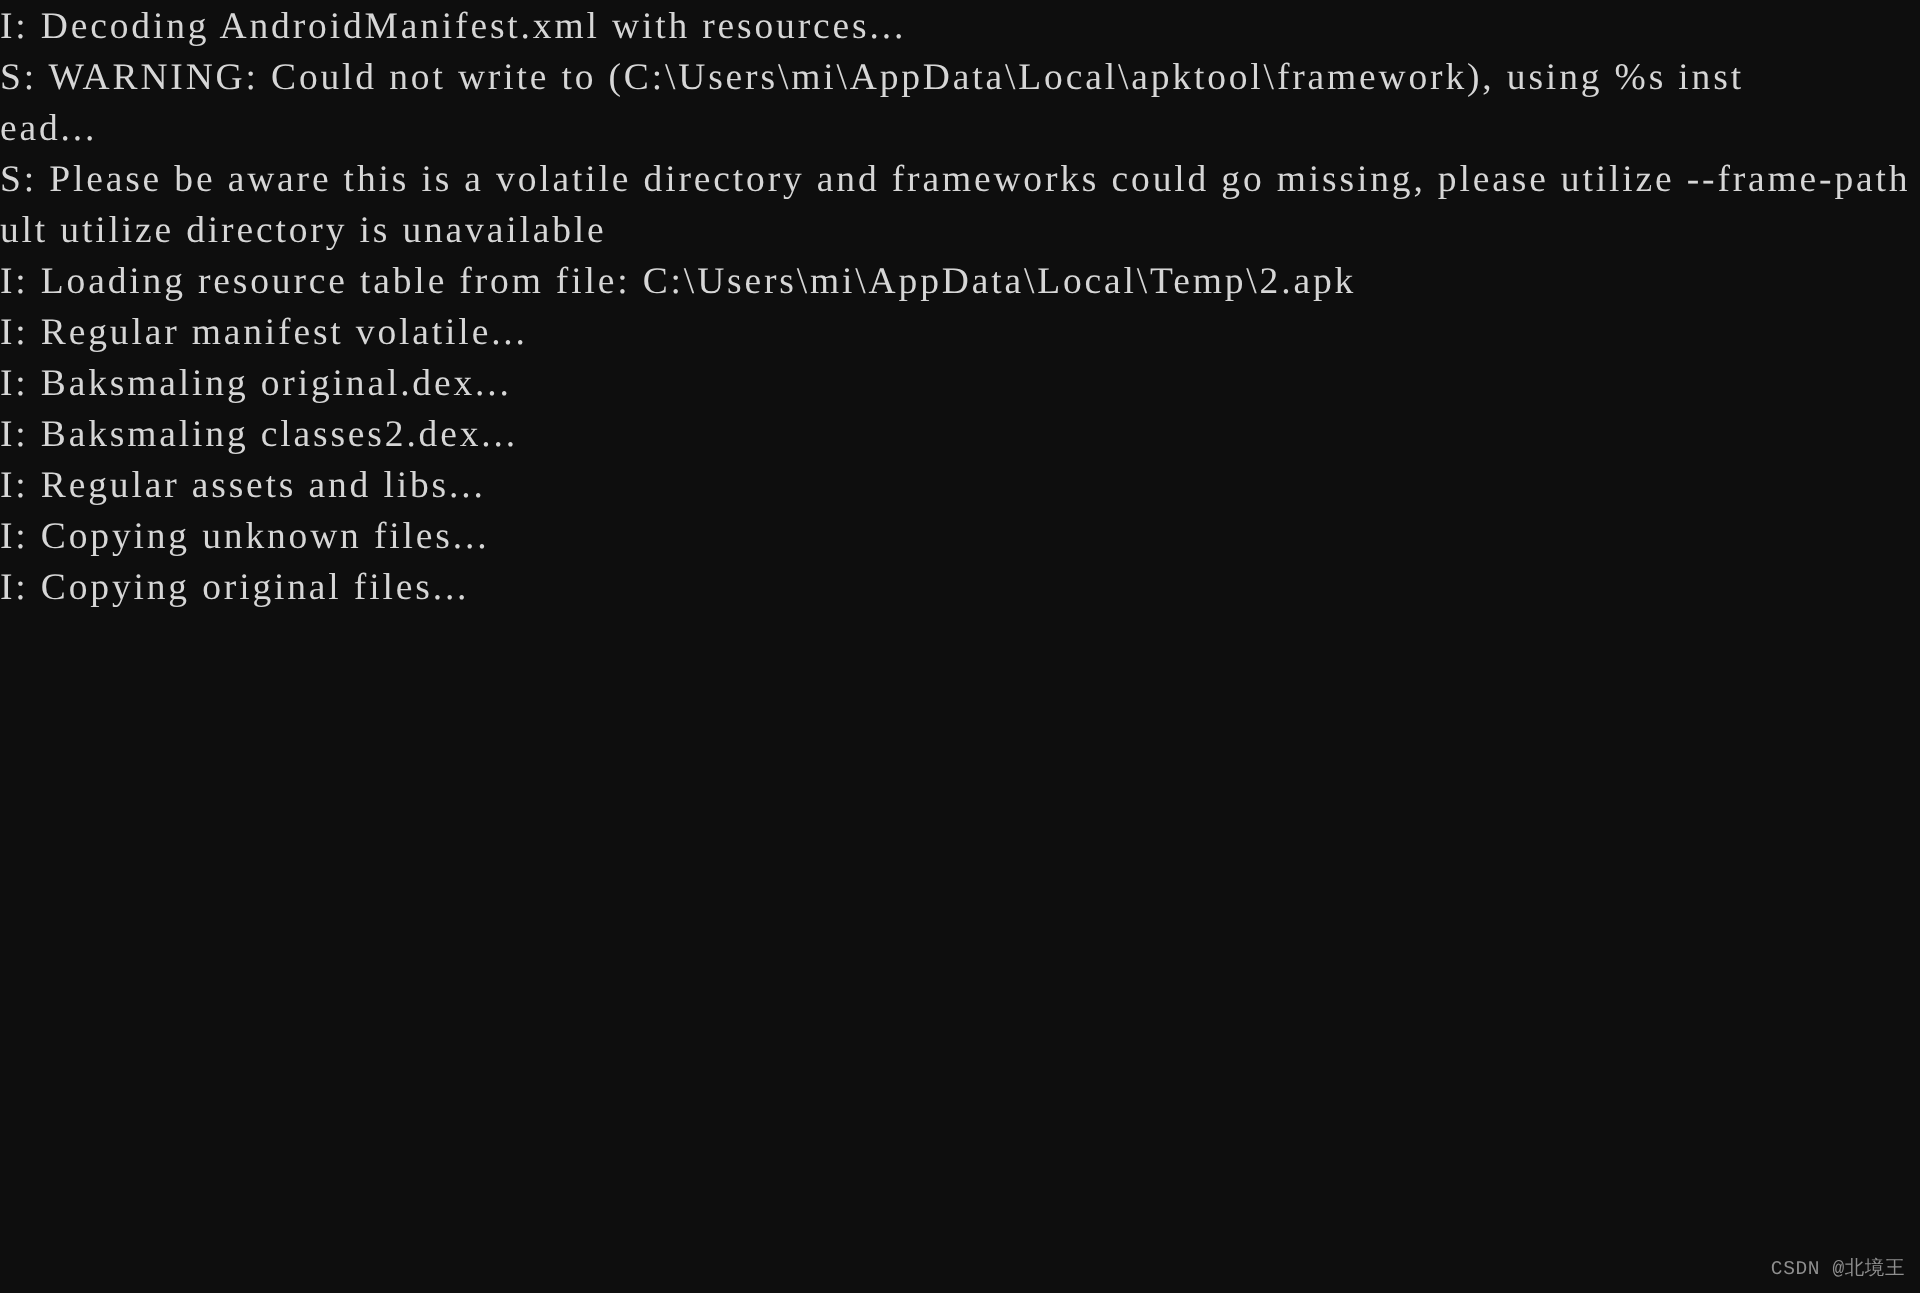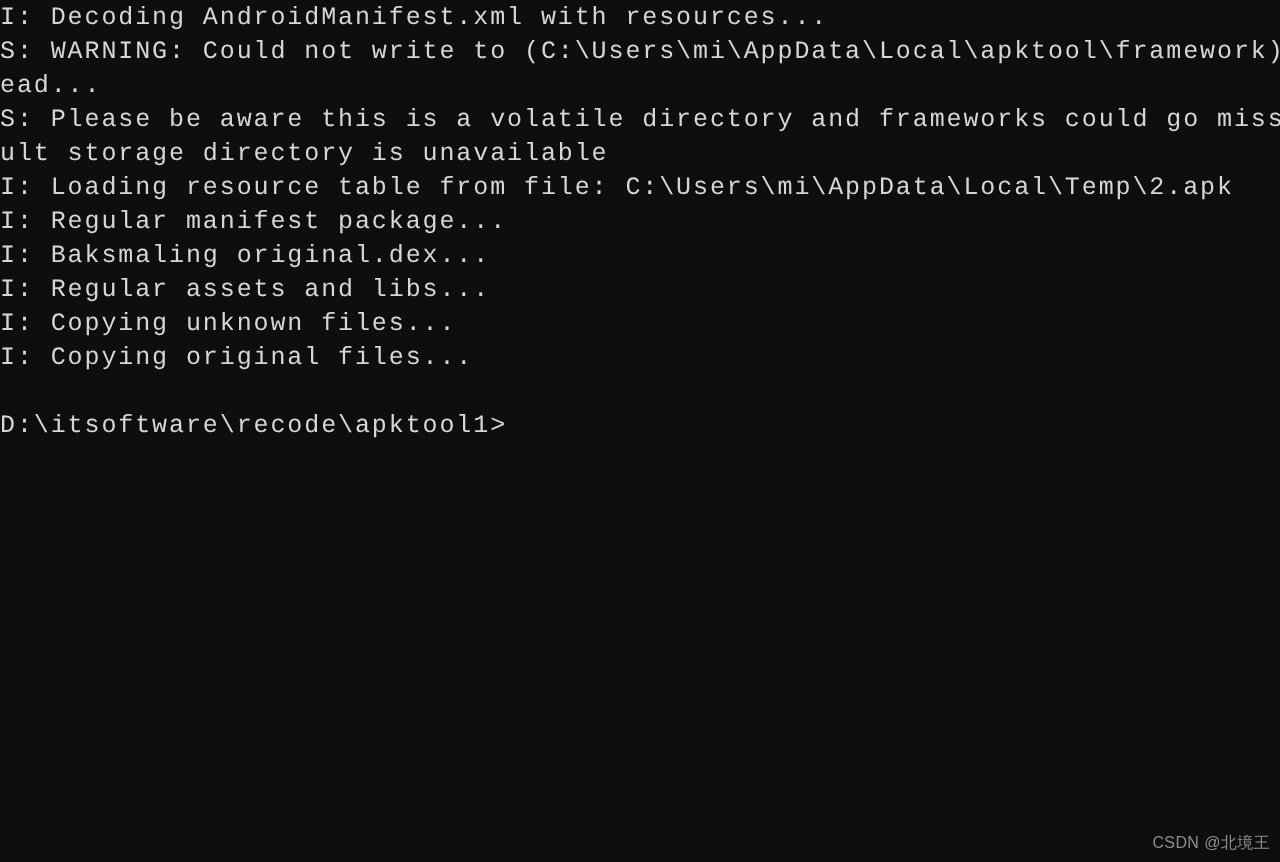--- a/index.html
+++ b/index.html
@@ -46,55 +46,55 @@
     letter-spacing: 0px;
     color: #d6d6d6;
     white-space: pre;
     overflow: visible;
     text-rendering: geometricPrecision;
     -webkit-font-smoothing: antialiased;
   }
 
   
   .console-line {
-    font-family: Liberation Mono, monospace;
+    font-family: Liberation Serif, serif;
     font-size: 25px;
     letter-spacing: 1.9px;
   }
 
   .console-line.blank {
     height: 34px;
   }
 
   #watermark {
     position: absolute;
     right: 10px;
     bottom: 8px;
-    font-family: Liberation Sans, sans-serif;
-    font-size: 16px;
+    font-family: Liberation Mono, monospace;
+    font-size: 13px;
     color: #8e8e8e;
     letter-spacing: 0.4px;
     white-space: pre;
     user-select: none;
   }
 </style>
 </head>
 <body>
 
 <div id="terminal">
   <div id="console-output">
       <span class="console-line">I: Decoding AndroidManifest.xml with resources...</span>
       <span class="console-line">S: WARNING: Could not write to (C:\Users\mi\AppData\Local\apktool\framework), using %s inst</span>
       <span class="console-line">ead...</span>
       <span class="console-line">S: Please be aware this is a volatile directory and frameworks could go missing, please utilize --frame-path if the defa</span>
-      <span class="console-line">ult storage directory is unavailable</span>
+      <span class="console-line">ult utilize directory is unavailable</span>
       <span class="console-line">I: Loading resource table from file: C:\Users\mi\AppData\Local\Temp\2.apk</span>
-      <span class="console-line">I: Regular manifest package...</span>
+      <span class="console-line">I: Regular manifest volatile...</span>
       <span class="console-line">I: Baksmaling original.dex...</span>
+      <span class="console-line">I: Baksmaling classes2.dex...</span>
       <span class="console-line">I: Regular assets and libs...</span>
       <span class="console-line">I: Copying unknown files...</span>
       <span class="console-line">I: Copying original files...</span>
       <span class="console-line blank"></span>
-      <span class="console-line">D:\itsoftware\recode\apktool1&gt;</span>
     </div>
 
   <div id="watermark">CSDN @北境王</div>
 </div>
 
 </body></html>

